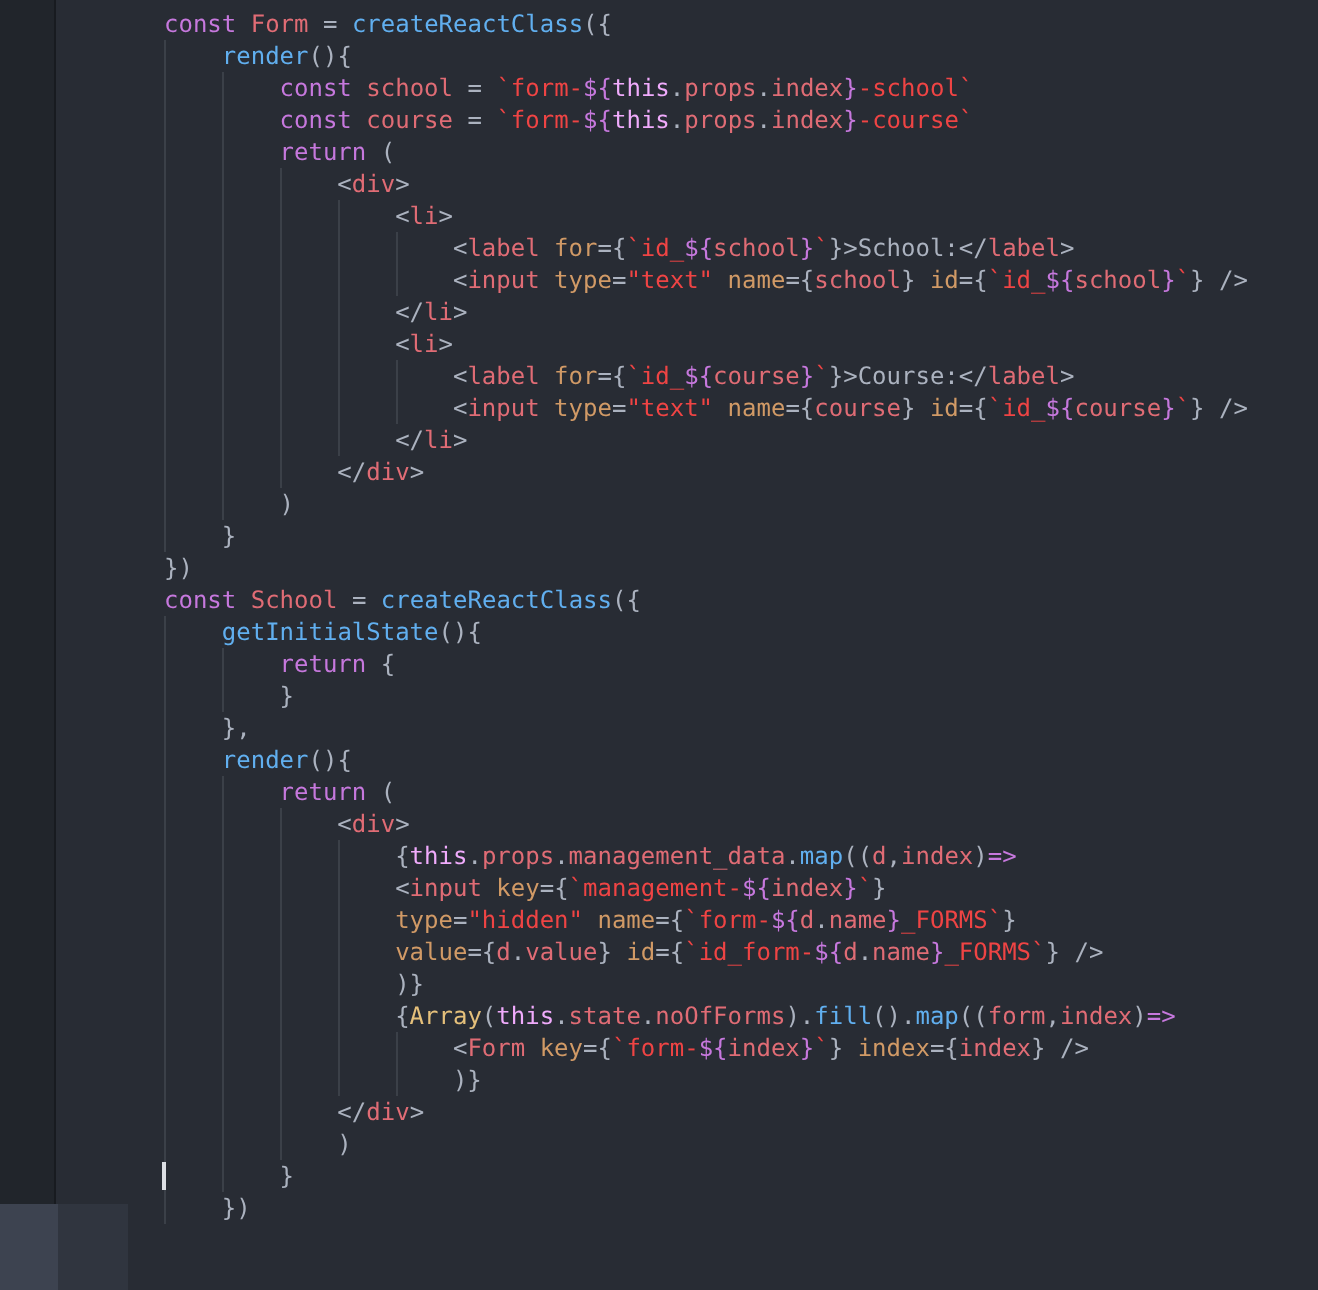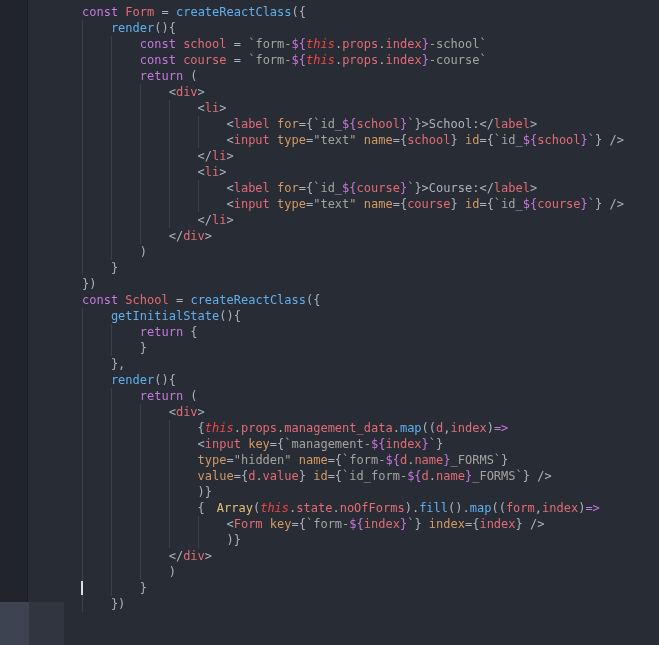--- a/index.html
+++ b/index.html
@@ -32,25 +32,25 @@
   .guide{
     display:inline-block;width:4ch;height:16px;vertical-align:top;
     background:linear-gradient(to right,#3b4048 1px,transparent 1px);
   }
   .cursor{
     position:absolute;top:1px;width:2px;height:14px;background:#dcdfe4;
   }
   .tk-k{color:#c678dd;}                      
   .tk-f{color:#61afef;}                      
   .tk-v{color:#e06c75;}                      
-  .tk-s{color:#a3a3a3;}                      
+  .tk-s{color:#ef4444;}                      
   .tk-a{color:#d19a66;}    
   .tk-n{color:#d19a66;}                      
-  .tk-t{color:#ef4444;font-style:italic;}    
-  .tk-b{color:#e5c07b;margin-left:12px;}                      
+  .tk-t{color:#f0abfc;}    
+  .tk-b{color:#e5c07b;}                      
   .tk-p{color:#abb2bf;}                      
 </style>
 </head>
 <body>
 
 <div class="editor">
   <div class="gutter-strip"></div>
   <div class="corner-a"></div>
   <div class="corner-b"></div>
   <div class="code-area">

